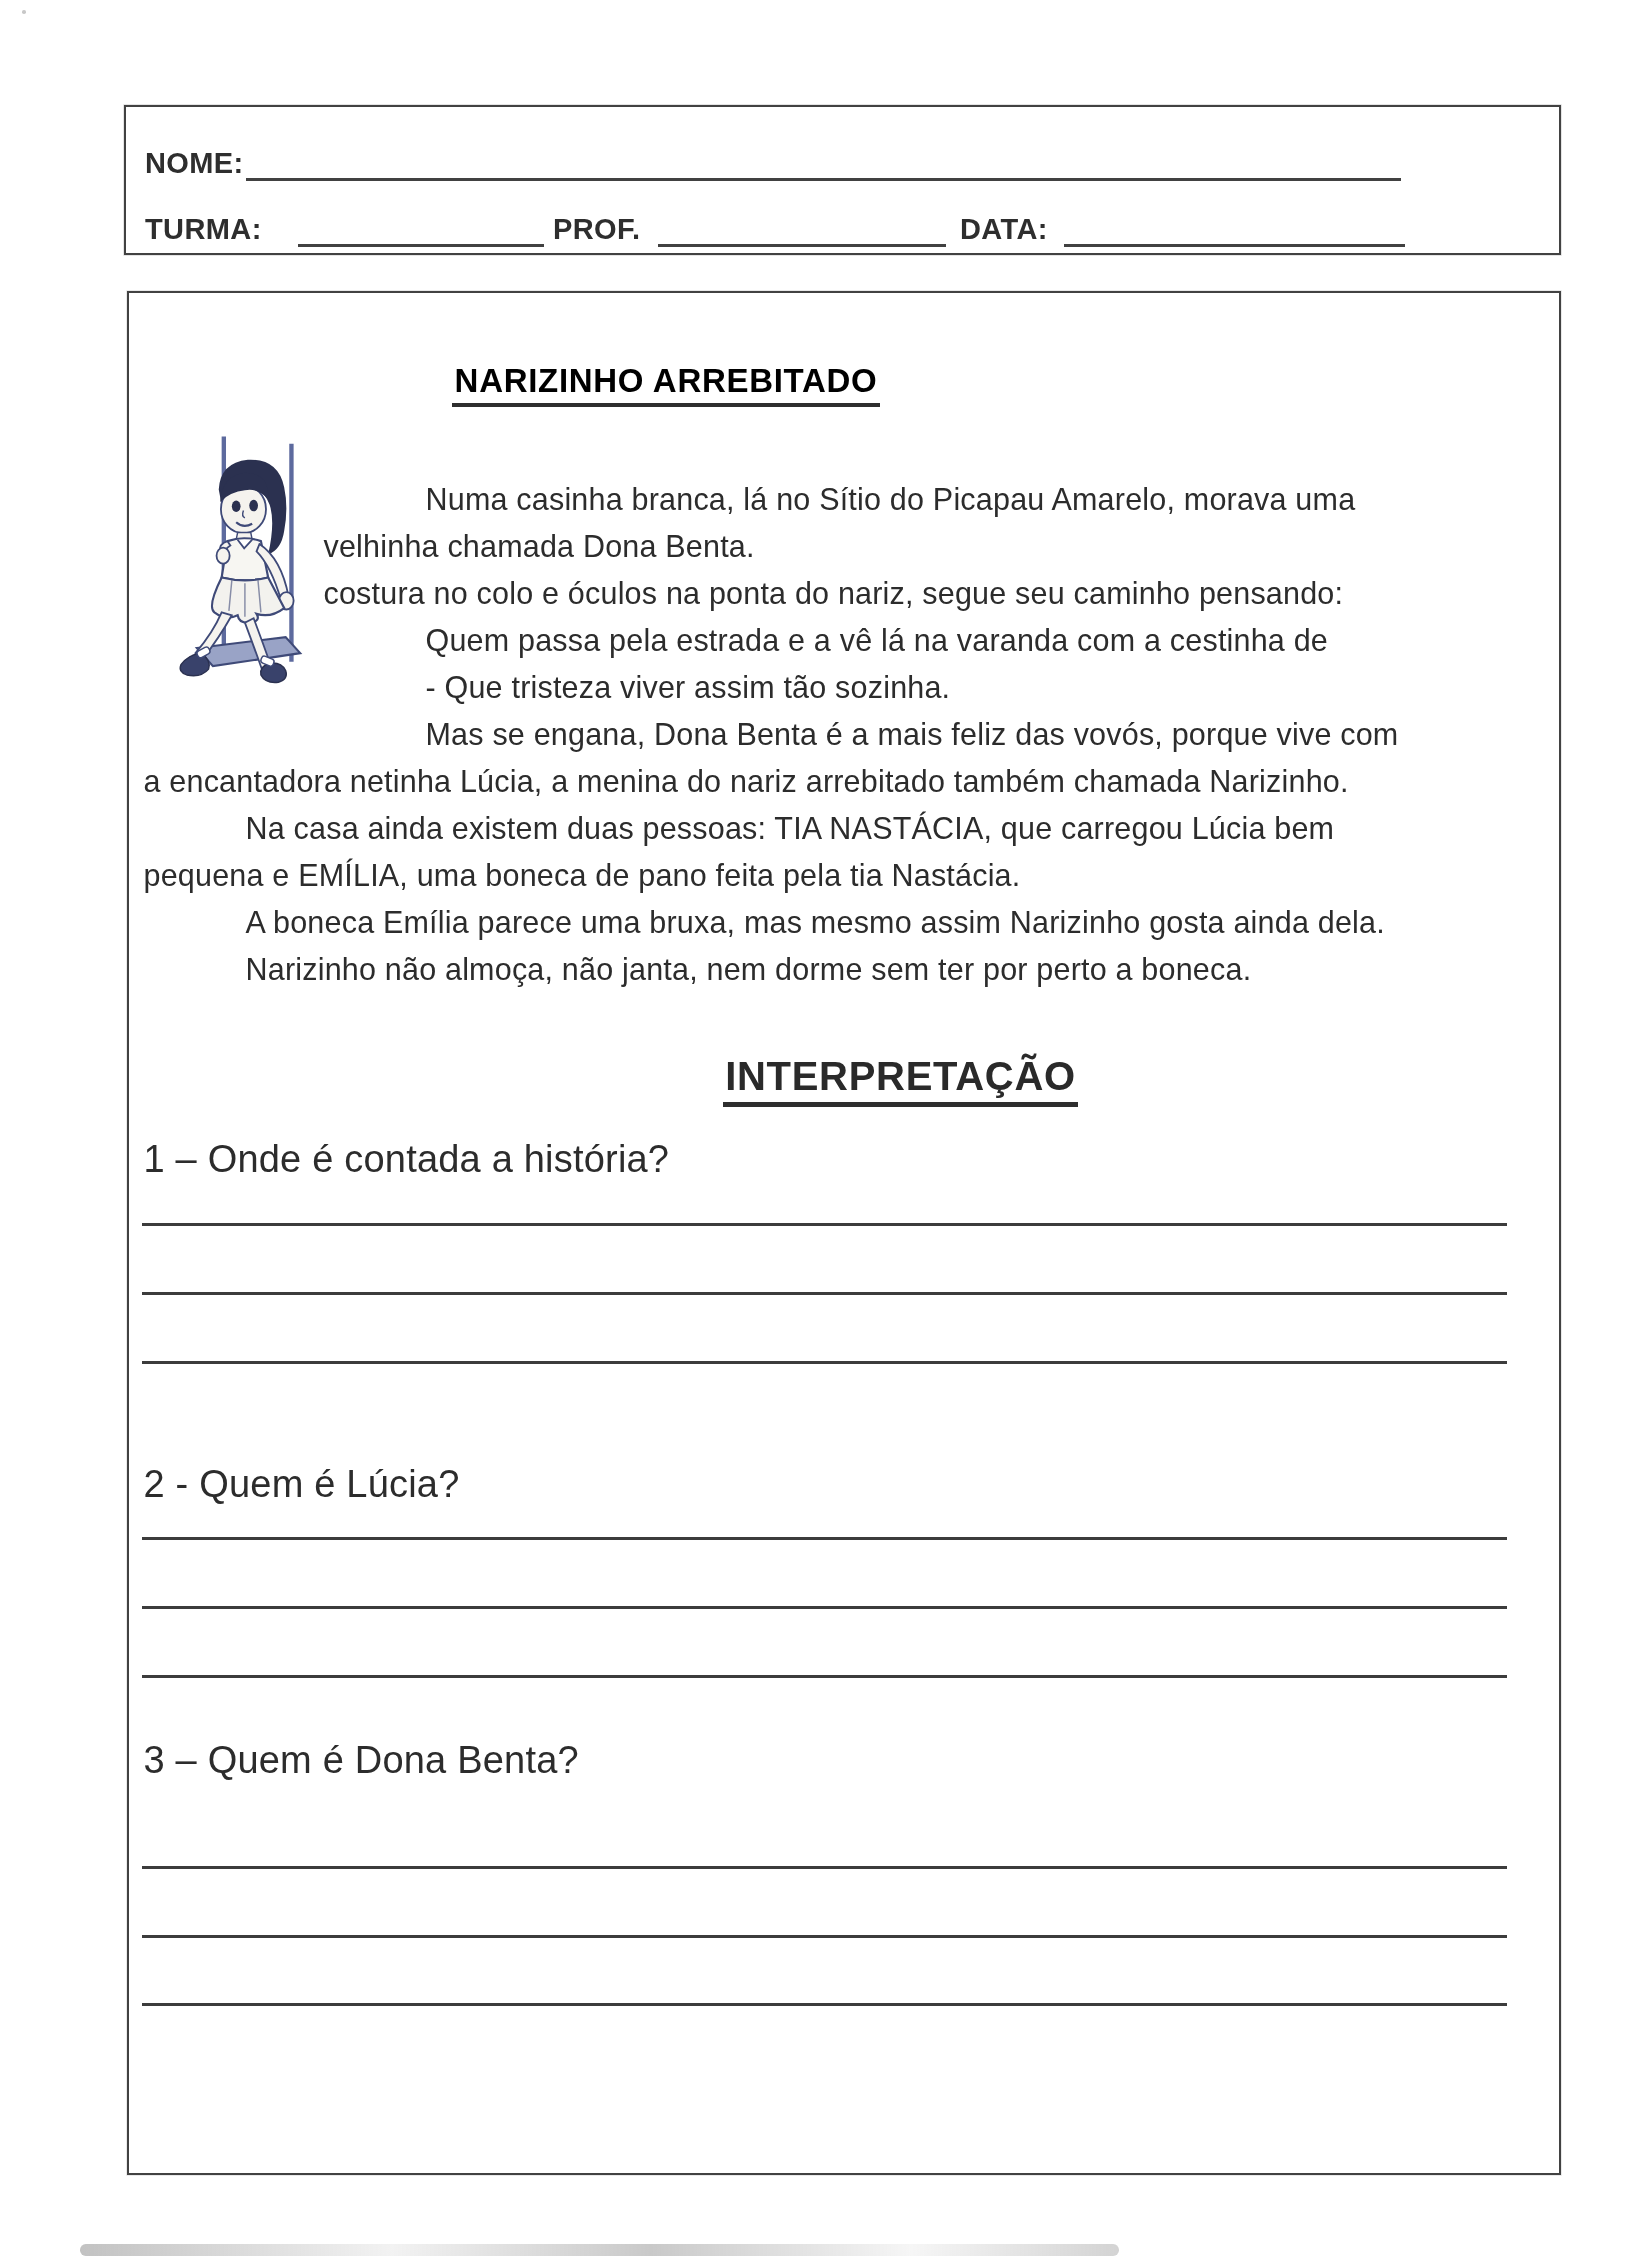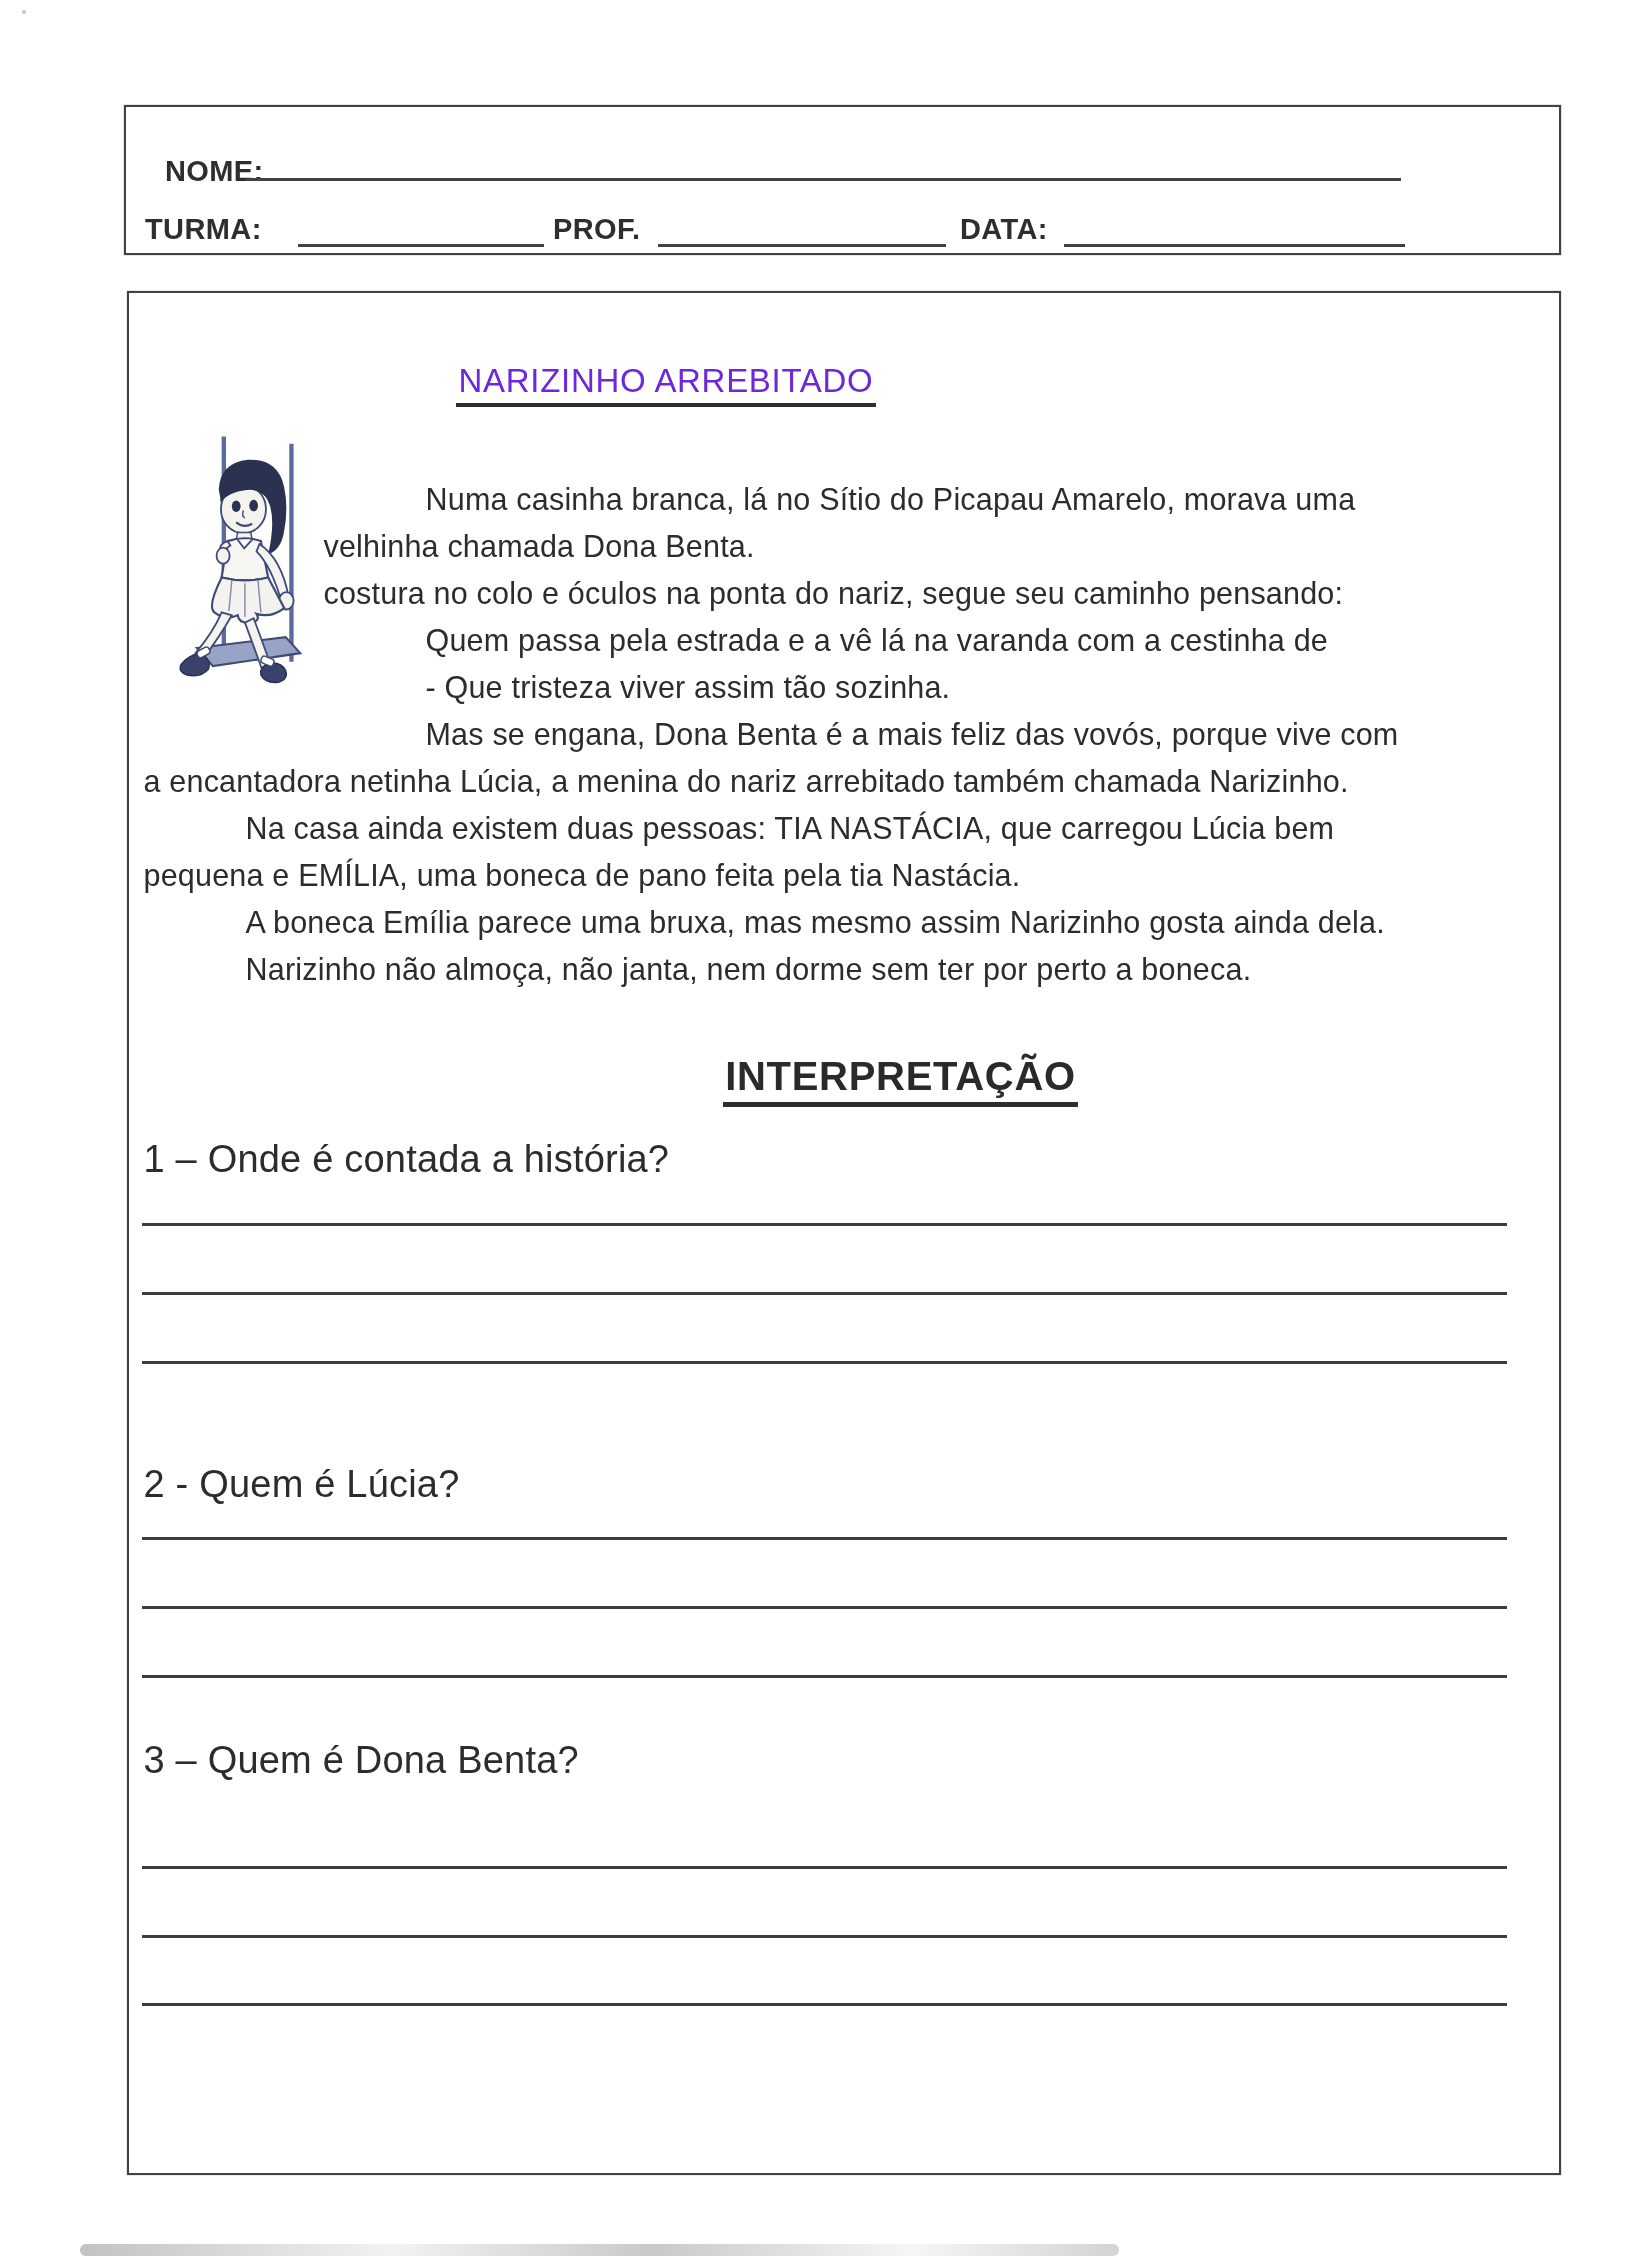--- a/index.html
+++ b/index.html
@@ -25,22 +25,22 @@
     position:absolute;height:0;border-top:3.6px solid #414141;
   }
   
   .main-box{
     position:absolute;left:127px;top:291px;width:1434px;height:1884px;
     border:2.9px solid #424242;box-sizing:border-box;background:#fff;
     box-shadow:0 0 0 0.7px rgba(130,130,130,.25);
   }
   .story-title{
     position:absolute;left:0;right:0;top:71px;text-align:center;
-    padding-right:356px;font-weight:normal;font-size:33px;line-height:1;
-    letter-spacing:0.7px;color:#6d28d9;
+    padding-right:356px;font-weight:bold;font-size:33px;line-height:1;
+    letter-spacing:0.7px;color:#000000;
   }
   .story-title span{border-bottom:4.4px solid #2e2e2e;padding:0 2.9px 4.4px 2.9px;}
   .illustration{
     position:absolute;left:46px;top:142px;width:142px;height:269px;
   }
   .passage{
     position:absolute;left:14.5px;top:183px;width:1396px;
     font-size:30.5px;line-height:47px;color:#2c2c2c;letter-spacing:0.2px;
   }
   .float-spacer{float:left;width:180px;height:262px;}
@@ -75,21 +75,21 @@
 <body>
 
 <div class="page">
 
   <div class="speck" style="left:22px;top:10.2px;width:3.6px;height:3.6px;background:#9a9a9a;opacity:.55;"></div>
   <div class="speck" style="left:445px;top:2056px;width:4.4px;height:5.8px;background:#b09a5e;opacity:.8;"></div>
   <div class="speck" style="left:347px;top:2082px;width:3.6px;height:5.1px;background:#b4a06a;opacity:.6;"></div>
   <div class="bottom-smudge"></div>
 
   <div class="header-box">
-    <div class="hdr-label" style="left:19px;top:50px;margin-left:20px;">NOME:</div>
+    <div class="hdr-label" style="left:19px;top:42px;">NOME:</div>
     <div class="blank-line" style="left:120px;top:71px;width:1155px;"></div>
 
     <div class="hdr-label" style="left:19px;top:108px;">TURMA:</div>
     <div class="blank-line" style="left:172px;top:137px;width:246px;"></div>
 
     <div class="hdr-label" style="left:427px;top:108px;text-align:center;">PROF.</div>
     <div class="blank-line" style="left:532px;top:137px;width:288px;"></div>
 
     <div class="hdr-label" style="left:834px;top:108px;">DATA:</div>
     <div class="blank-line" style="left:938px;top:137px;width:341px;"></div>

